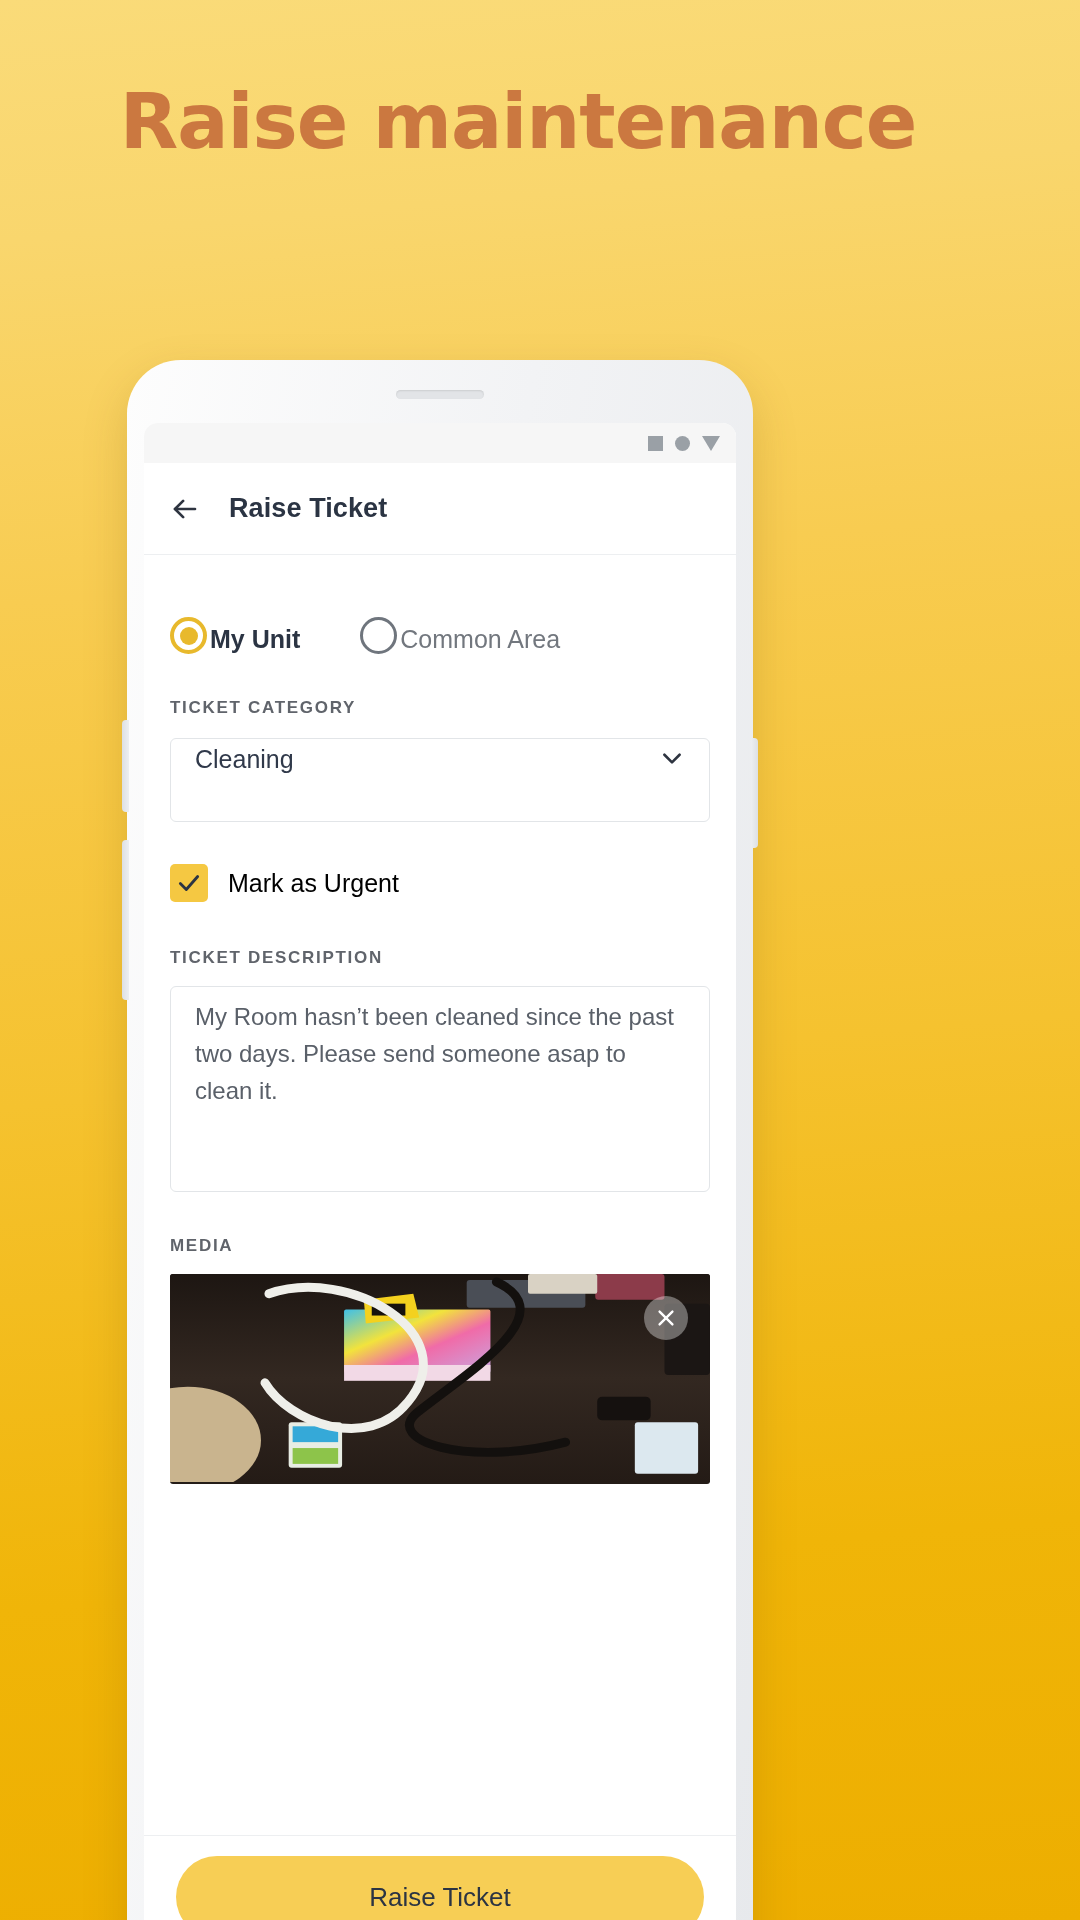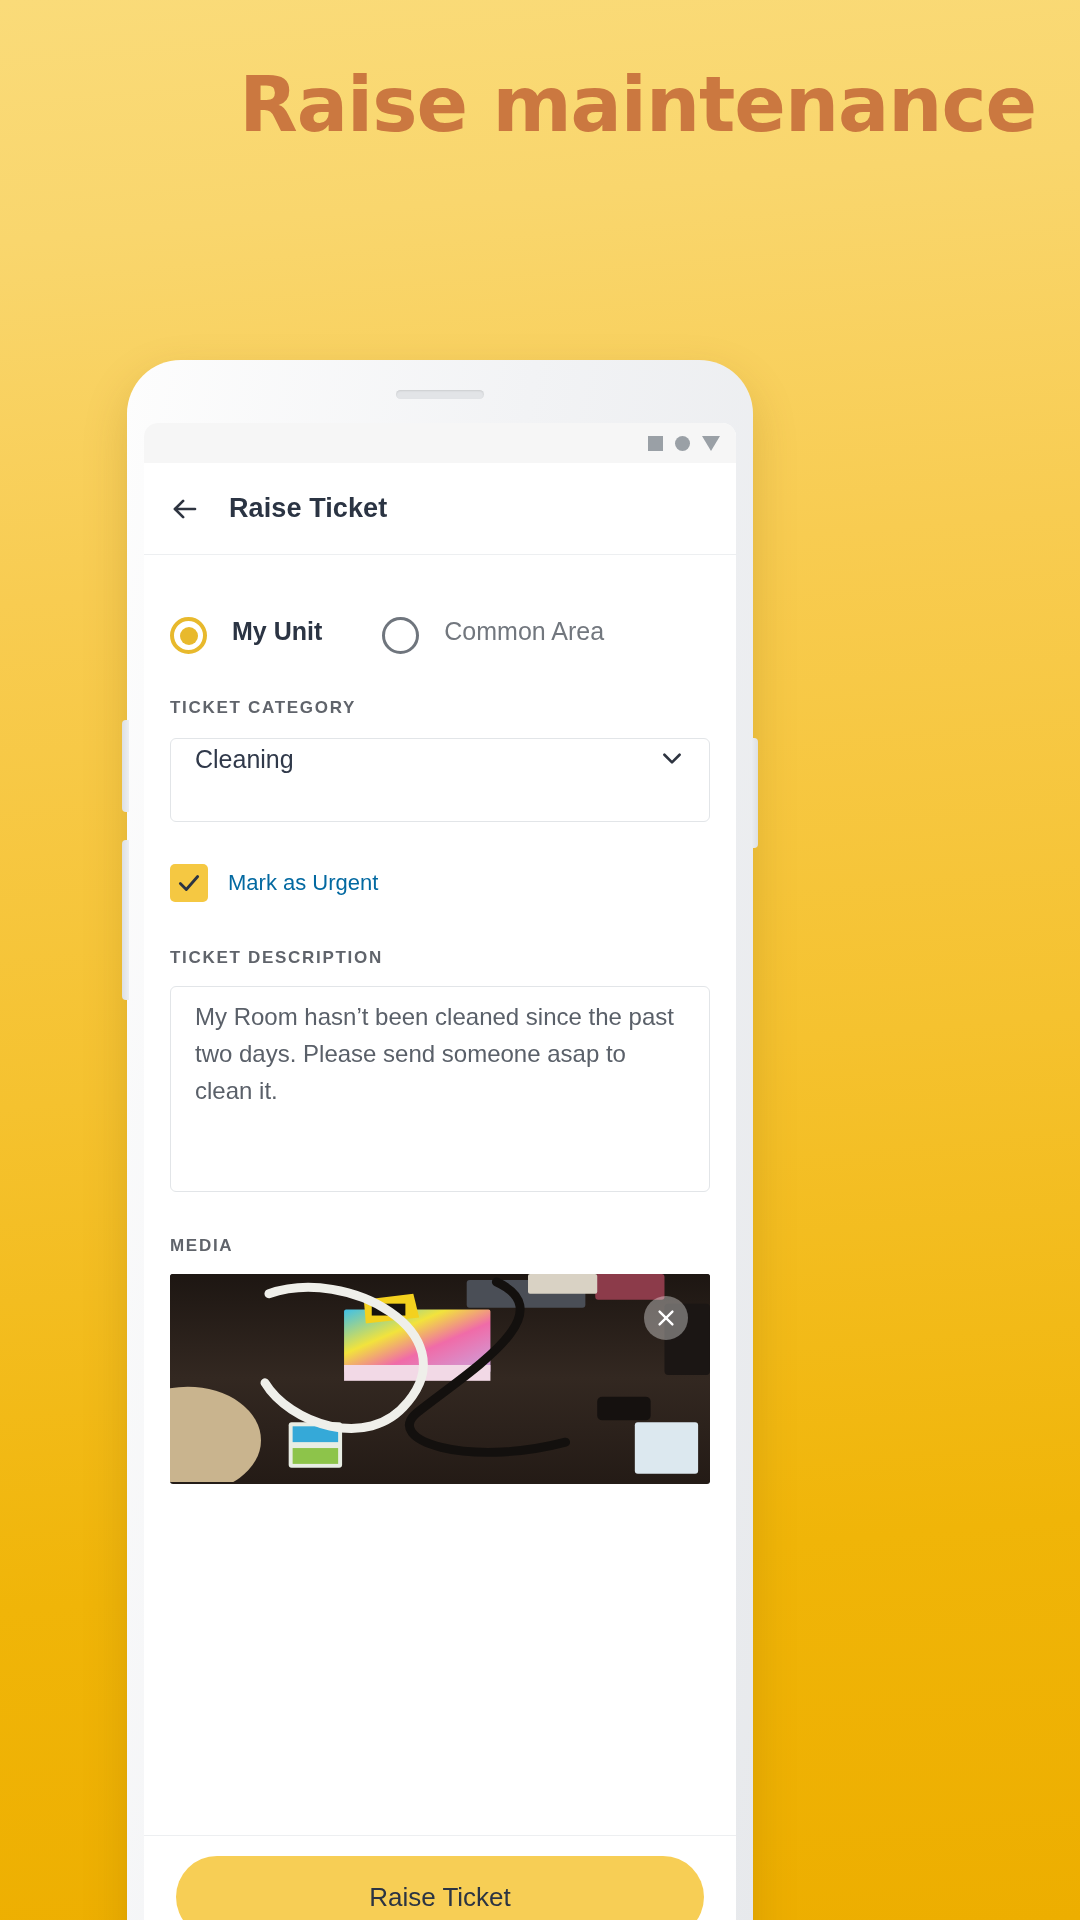--- a/index.html
+++ b/index.html
@@ -17,24 +17,24 @@
     position: relative;
     width: 1080px;
     height: 1920px;
     background: linear-gradient(175deg, #FADB79 0%, #F9D66D 12%, #F8CC51 30%, #F5C22F 55%, #F0B508 80%, #EDAE00 100%);
     overflow: hidden;
   }
 
   
   #headline {
     position: absolute;
-    top: 65px;
+    top: 82px;
     left: 0;
     width: 1036px;
-    text-align: right;
+    text-align: center;
     color: #CB7840;
     font-size: 76px;
     line-height: 80px;
     font-weight: bold;
     letter-spacing: -1px;
     font-family: "DejaVu Sans", sans-serif;
   }
   #headline .l2 { display: block; }
 
   
@@ -143,21 +143,21 @@
     text-transform: uppercase;
   }
 
   
   #radio-row {
     display: flex;
     align-items: center;
     margin-top: 26px;
     gap: 60px;
   }
-  .radio-opt { display: flex; align-items: flex-start; gap: 25px; }
+  .radio-opt { display: flex; align-items: flex-end; gap: 3px; }
   .radio-ring {
     width: 37px; height: 37px;
     border-radius: 50%;
     border: 4px solid #E8B92C;
     display: flex; align-items: center; justify-content: center;
   }
   .radio-ring.off { border-color: #6F757D; border-width: 3px; }
   .radio-dot { width: 18px; height: 18px; border-radius: 50%; background: #E8B92C; }
   .radio-label { font-size: 25px; font-weight: bold; color: #2B3443; }
   .radio-label.off { font-weight: normal; color: #72777E; }
@@ -184,21 +184,21 @@
     gap: 20px;
     margin-top: 42px;
   }
   #checkbox {
     width: 38px; height: 38px;
     border-radius: 5px;
     background: #F5C842;
     display: flex; align-items: center; justify-content: center;
   }
   #checkbox svg { width: 26px; height: 26px; color: #2B3443; }
-  #check-label { font-size: 22px; color: #0369a1; }
+  #check-label { font-size: 25px; color: #000000; }
 
   
   #desc-label { margin-top: 46px; }
   #desc-box {
     margin-top: 18px;
     height: 206px;
     border: 1.5px solid #E2E5E8;
     border-radius: 6px;
     padding: 11px 24px;
   }

